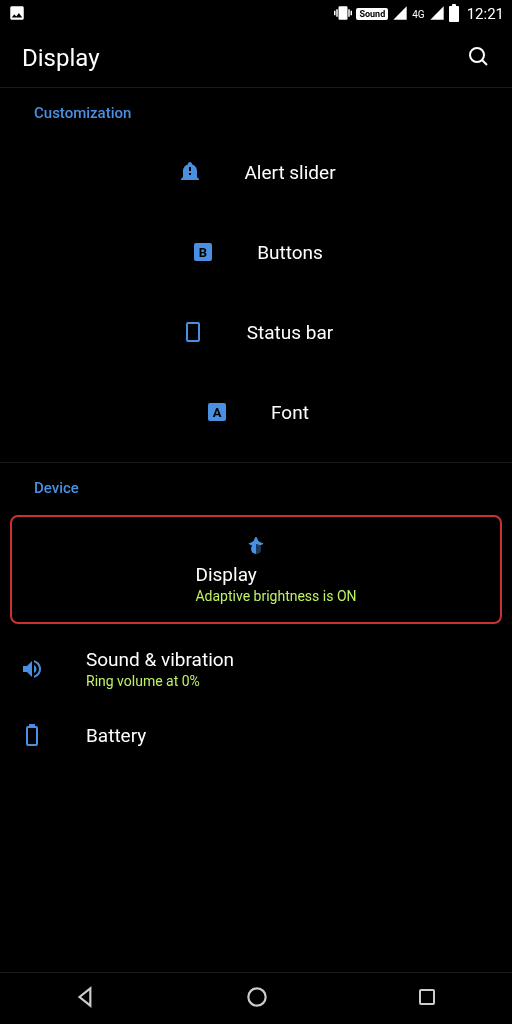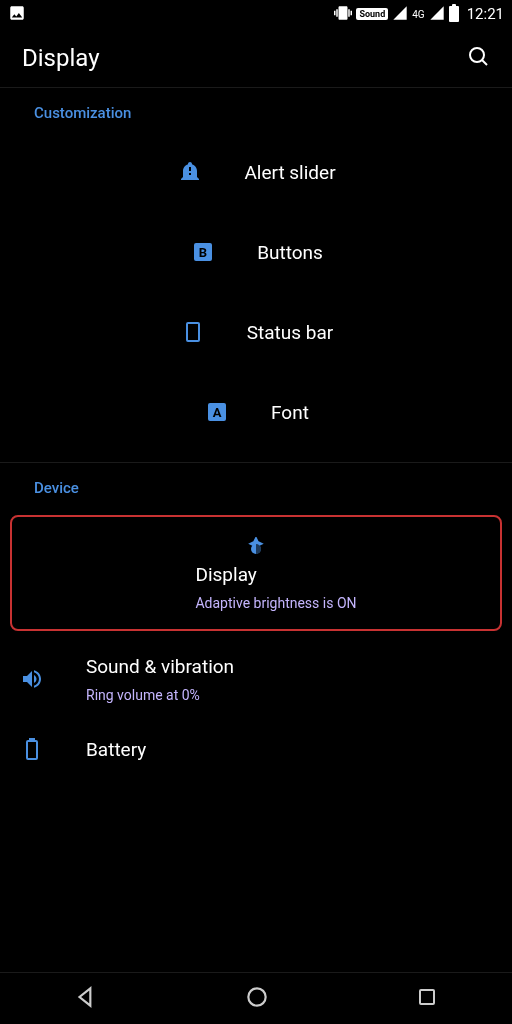--- a/index.html
+++ b/index.html
@@ -76,22 +76,22 @@
       display: flex;
       flex-direction: column;
     }
     .item-title {
       font-size: 19px;
       color: #fff;
       font-weight: 400;
     }
     .item-subtitle {
       font-size: 14px;
-      color: #c4b5fd;
-      margin-top: 9px;
+      color: #bef264;
+      margin-top: 2px;
     }
     .divider {
       height: 1px;
       background: #1a1a1a;
       margin: 10px 0 0;
     }
     .highlighted {
       border: 2px solid #c83232;
       border-radius: 8px;
       margin: 8px 10px 8px;

